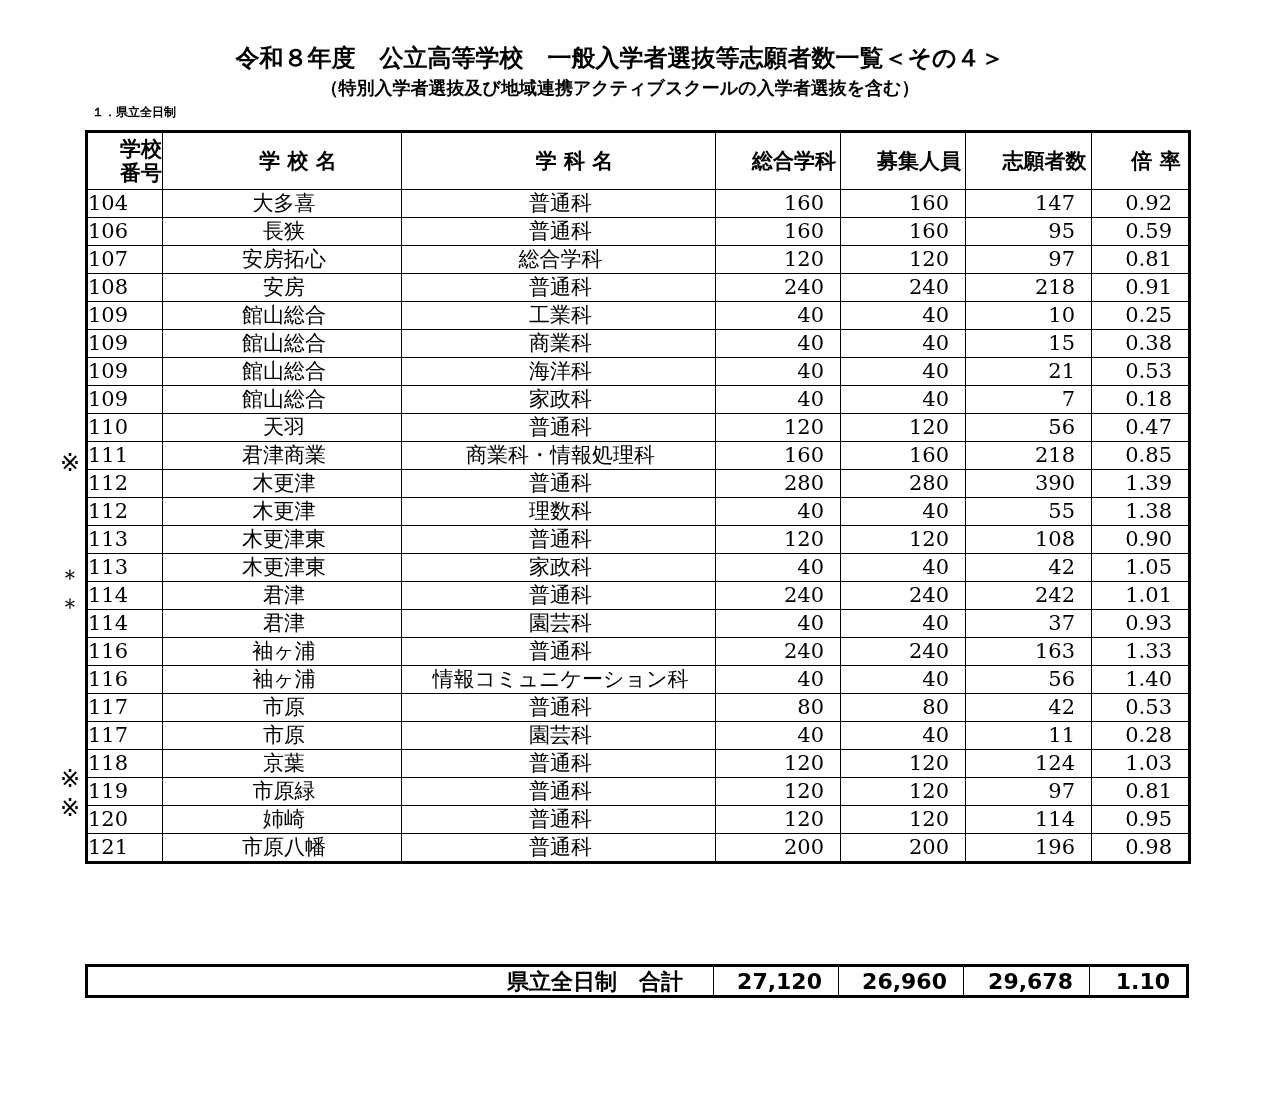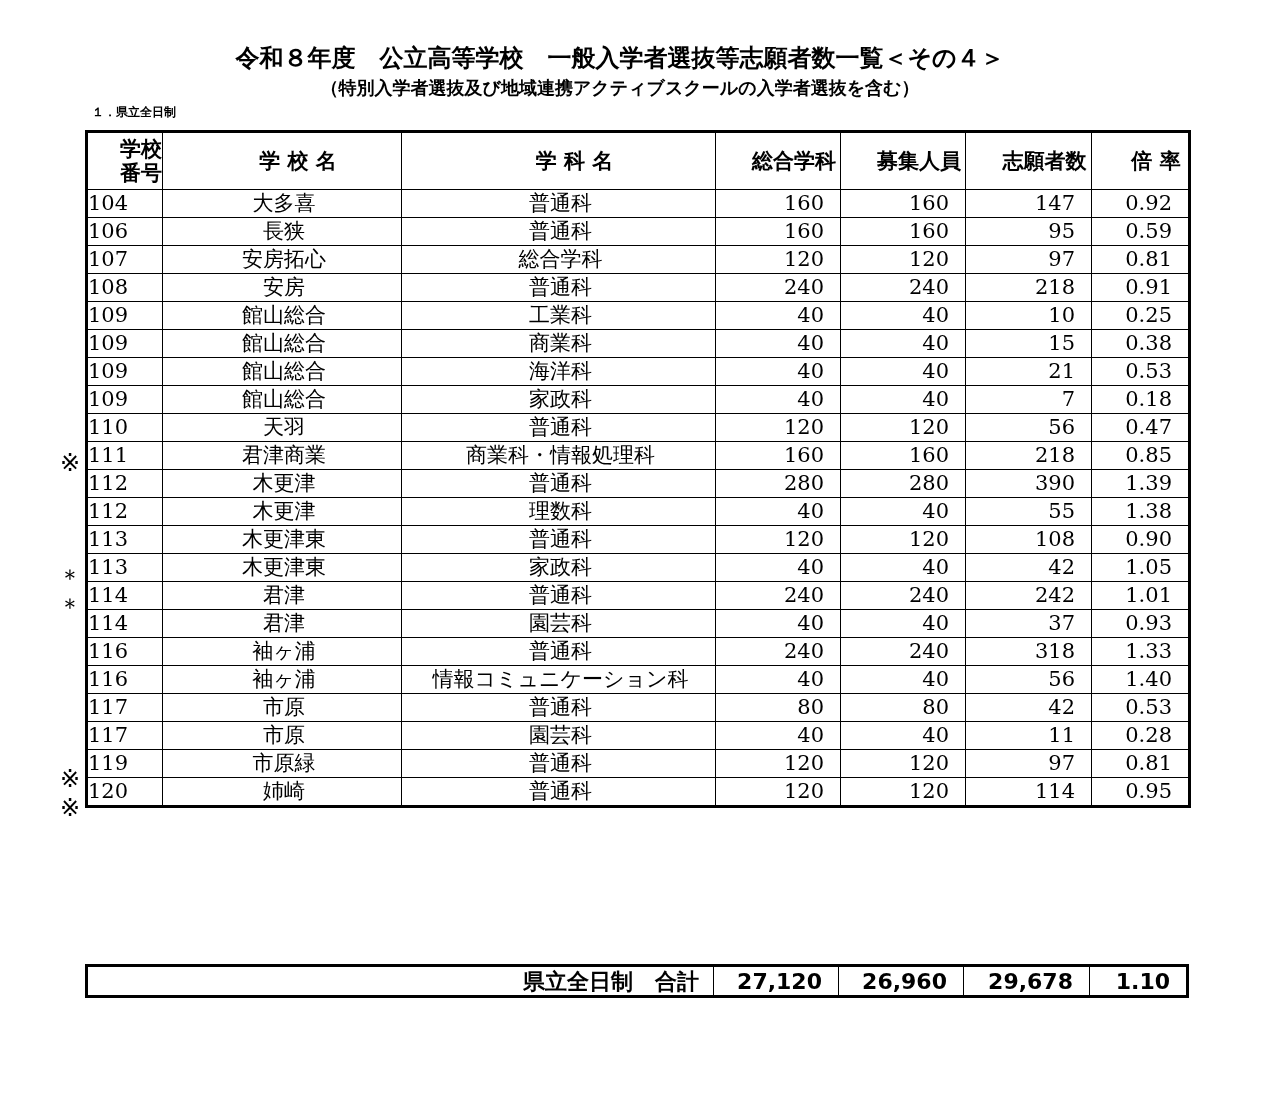--- a/index.html
+++ b/index.html
@@ -12,21 +12,21 @@
   td, th { border:1.5px solid #000; padding:0; overflow:hidden; white-space:nowrap; }
   th { font-family:"DejaVu Sans","Liberation Sans",sans-serif; font-weight:bold; font-size:21px; height:56px; text-align:center;padding-left:32px; }
   th.num-h { font-size:21px; line-height:24px; }
   td { height:27px; font-size:21px; line-height:27px; }
   td.r { text-align:right; padding-right:16px; }
   td.no { padding-right:2px;margin-left:35px; }
   td.l { text-align:center; padding-left:4px; }
   .mark { position:absolute; left:56px; font-size:24px; line-height:28px; width:28px; text-align:center; font-family:"DejaVu Sans","Liberation Sans",sans-serif; }
   .total { top:964px; border:3px solid #000; }
   .total td { height:28px; font-size:22px; font-family:"DejaVu Sans","Liberation Sans",sans-serif; font-weight:bold; }
-  .total td.lab { text-align:right; padding-right:14px; }
+  .total td.lab { text-align:right; padding-right:30px; }
 </style>
 </head>
 <body>
 
 <div class="title">令和８年度　公立高等学校　一般入学者選抜等志願者数一覧＜その４＞</div>
 <div class="subtitle">（特別入学者選抜及び地域連携アクティブスクールの入学者選抜を含む）</div>
 <div class="section">１．県立全日制</div>
 
 <div id="marks">
     <div class="mark" style="top: 448.75px;">※</div>
@@ -204,21 +204,21 @@
         <td class="r">40</td>
         <td class="r">37</td>
         <td class="r">0.93</td>
       </tr>
       <tr>
         <td class="no">116</td>
         <td class="l">袖ヶ浦</td>
         <td class="l">普通科</td>
         <td class="r">240</td>
         <td class="r">240</td>
-        <td class="r">318</td>
+        <td class="r">163</td>
         <td class="r">1.33</td>
       </tr>
       <tr>
         <td class="no">116</td>
         <td class="l">袖ヶ浦</td>
         <td class="l">情報コミュニケーション科</td>
         <td class="r">40</td>
         <td class="r">40</td>
         <td class="r">56</td>
         <td class="r">1.40</td>
@@ -235,36 +235,54 @@
       <tr>
         <td class="no">117</td>
         <td class="l">市原</td>
         <td class="l">園芸科</td>
         <td class="r">40</td>
         <td class="r">40</td>
         <td class="r">11</td>
         <td class="r">0.28</td>
       </tr>
       <tr>
+        <td class="no">118</td>
+        <td class="l">京葉</td>
+        <td class="l">普通科</td>
+        <td class="r">120</td>
+        <td class="r">120</td>
+        <td class="r">124</td>
+        <td class="r">1.03</td>
+      </tr>
+      <tr>
         <td class="no">119</td>
         <td class="l">市原緑</td>
         <td class="l">普通科</td>
         <td class="r">120</td>
         <td class="r">120</td>
         <td class="r">97</td>
         <td class="r">0.81</td>
       </tr>
       <tr>
         <td class="no">120</td>
         <td class="l">姉崎</td>
         <td class="l">普通科</td>
         <td class="r">120</td>
         <td class="r">120</td>
         <td class="r">114</td>
         <td class="r">0.95</td>
+      </tr>
+      <tr>
+        <td class="no">121</td>
+        <td class="l">市原八幡</td>
+        <td class="l">普通科</td>
+        <td class="r">200</td>
+        <td class="r">200</td>
+        <td class="r">196</td>
+        <td class="r">0.98</td>
       </tr>
     </tbody>
 </table>
 
 <table class="total">
   <colgroup>
     <col style="width:627px">
       <col style="width:125px">
       <col style="width:125px">
       <col style="width:126px">

